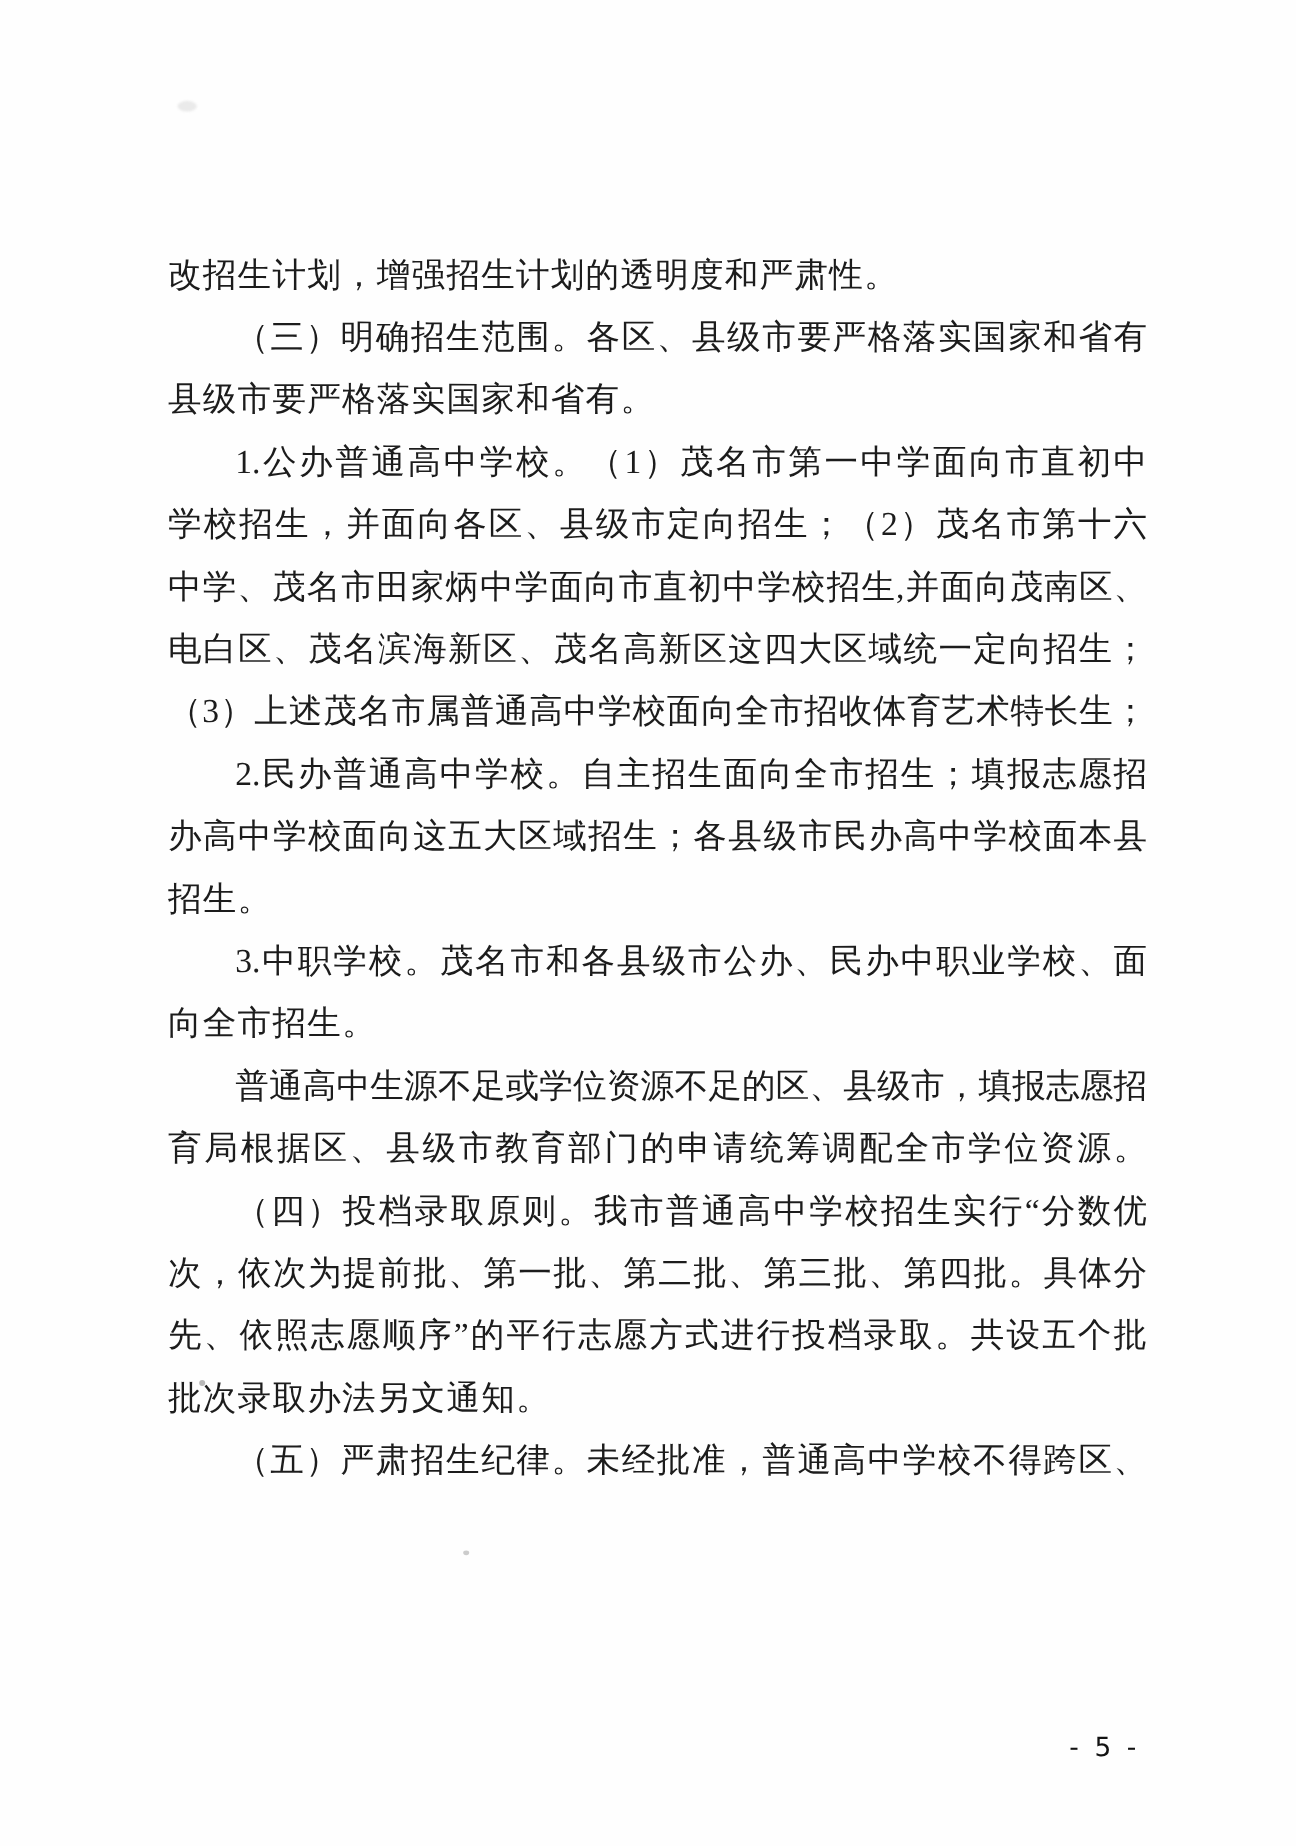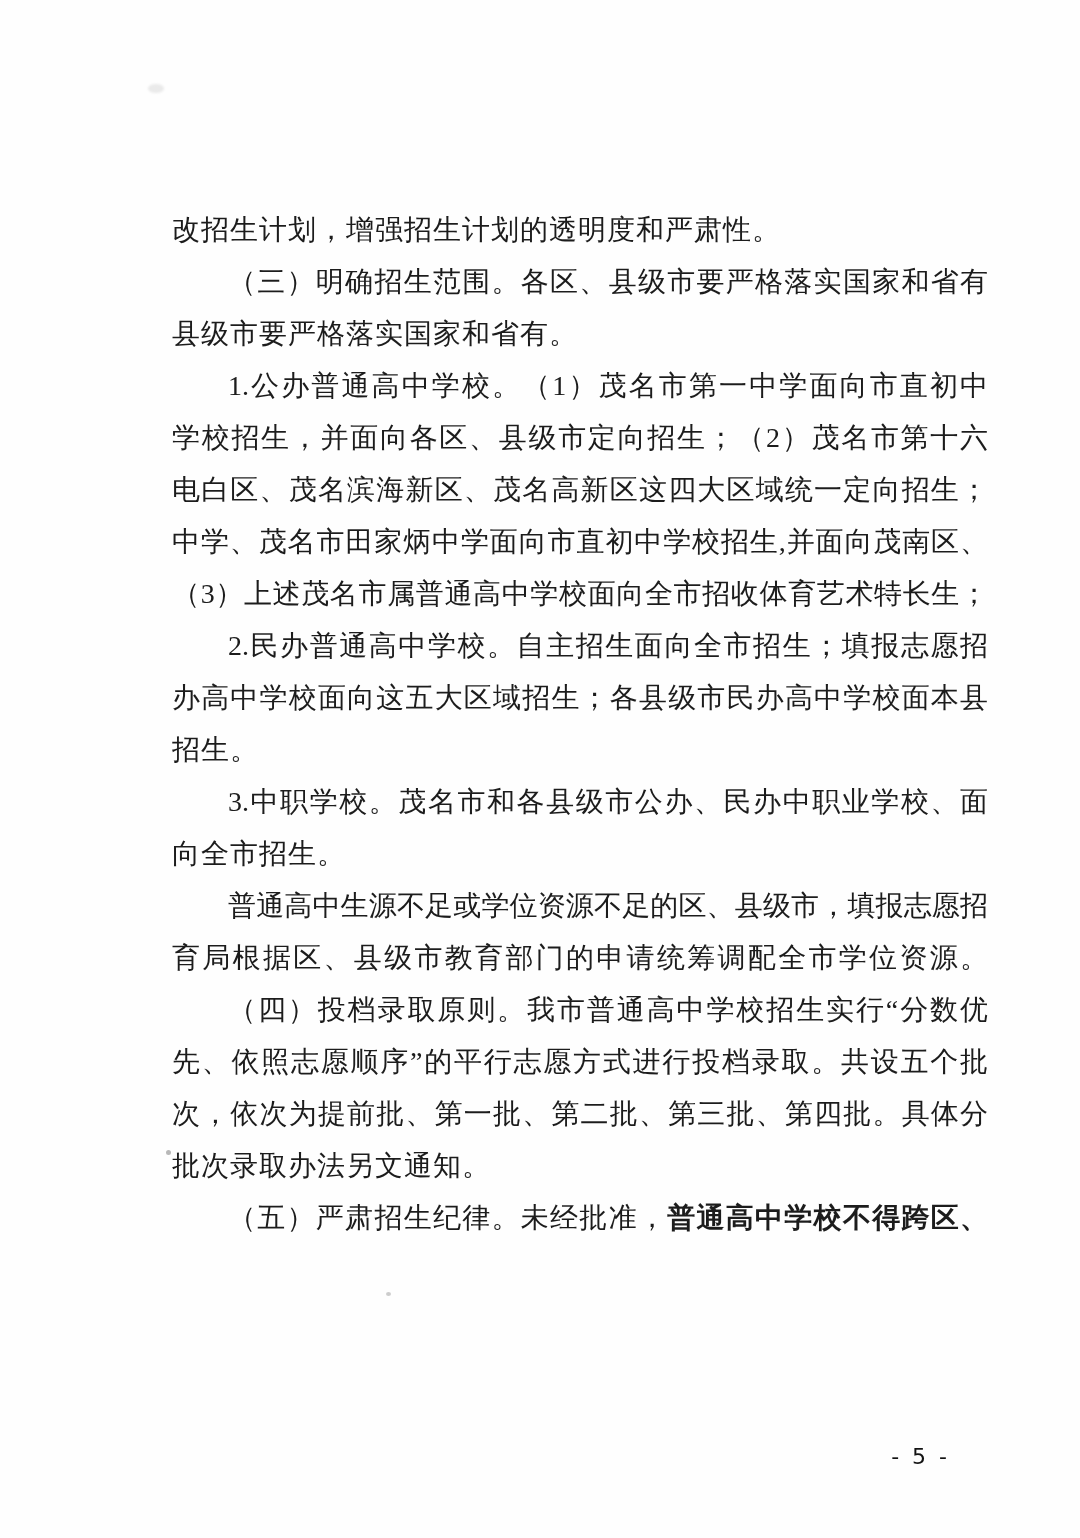--- a/index.html
+++ b/index.html
@@ -20,41 +20,40 @@
     left: 0; top: 0;
     width: 1080px;
     height: 1538px;
     background: #fefefe;
   }
   .doc-body {
     position: absolute;
     left: 140px;
     top: 204px;
     width: 816px;
-    margin-left: 32px;
   }
   .line {
     height: 52px;
     line-height: 52px;
     font-size: 28px;
     white-space: normal;
   }
   .line.justify {
     text-align: justify;
     text-align-last: justify;
   }
   .line.plain {
     text-align: left;
     letter-spacing: 1px;
   }
   .line.indent {
     padding-left: 56px;
   }
   .seg.bold {
-    font-weight: 700;
+    font-weight: 400;
   }
   .page-footer {
     position: absolute;
     left: 140px;
     top: 1444px;
     width: 810px;
     text-align: right;
     font-size: 22px;
     letter-spacing: 3px;
     color: #121212;
@@ -89,31 +88,31 @@
   <span class="speck speck-a"></span>
   <span class="speck speck-b"></span>
   <span class="speck speck-c"></span>
 
   <div class="doc-body" id="doc-body">
       <div class="line plain"><span class="seg">改招生计划，增强招生计划的透明度和严肃性。</span></div>
       <div class="line justify indent"><span class="seg">（三）明确招生范围。各区、县级市要严格落实国家和省有</span></div>
       <div class="line plain"><span class="seg">县级市要严格落实国家和省有。</span></div>
       <div class="line justify indent"><span class="seg">1.公办普通高中学校。（1）茂名市第一中学面向市直初中</span></div>
       <div class="line justify"><span class="seg">学校招生，并面向各区、县级市定向招生；（2）茂名市第十六</span></div>
+      <div class="line justify"><span class="seg">中学、茂名市田家炳中学面向市直初中学校招生,并面向茂南区、</span></div>
       <div class="line justify"><span class="seg">电白区、茂名滨海新区、茂名高新区这四大区域统一定向招生；</span></div>
-      <div class="line justify"><span class="seg">中学、茂名市田家炳中学面向市直初中学校招生,并面向茂南区、</span></div>
       <div class="line justify"><span class="seg">（3）上述茂名市属普通高中学校面向全市招收体育艺术特长生；</span></div>
       <div class="line justify indent"><span class="seg">2.民办普通高中学校。自主招生面向全市招生；填报志愿招</span></div>
       <div class="line justify"><span class="seg">办高中学校面向这五大区域招生；各县级市民办高中学校面本县</span></div>
       <div class="line plain"><span class="seg">招生。</span></div>
       <div class="line justify indent"><span class="seg">3.中职学校。茂名市和各县级市公办、民办中职业学校、面</span></div>
       <div class="line plain"><span class="seg">向全市招生。</span></div>
       <div class="line justify indent"><span class="seg">普通高中生源不足或学位资源不足的区、县级市，填报志愿招</span></div>
       <div class="line justify"><span class="seg">育局根据区、县级市教育部门的申请统筹调配全市学位资源。</span></div>
       <div class="line justify indent"><span class="seg">（四）投档录取原则。我市普通高中学校招生实行“分数优</span></div>
+      <div class="line justify"><span class="seg">次，依次为提前批、第一批、第二批、第三批、第四批。具体分</span></div>
       <div class="line justify"><span class="seg">先、依照志愿顺序”的平行志愿方式进行投档录取。共设五个批</span></div>
-      <div class="line justify"><span class="seg">次，依次为提前批、第一批、第二批、第三批、第四批。具体分</span></div>
       <div class="line plain"><span class="seg">批次录取办法另文通知。</span></div>
       <div class="line justify indent"><span class="seg">（五）严肃招生纪律。未经批准，</span><span class="seg bold">普通高中学校不得跨区、</span></div>
     </div>
 
   <div class="page-footer">- 5 -</div>
 </div>
 
 </body></html>

